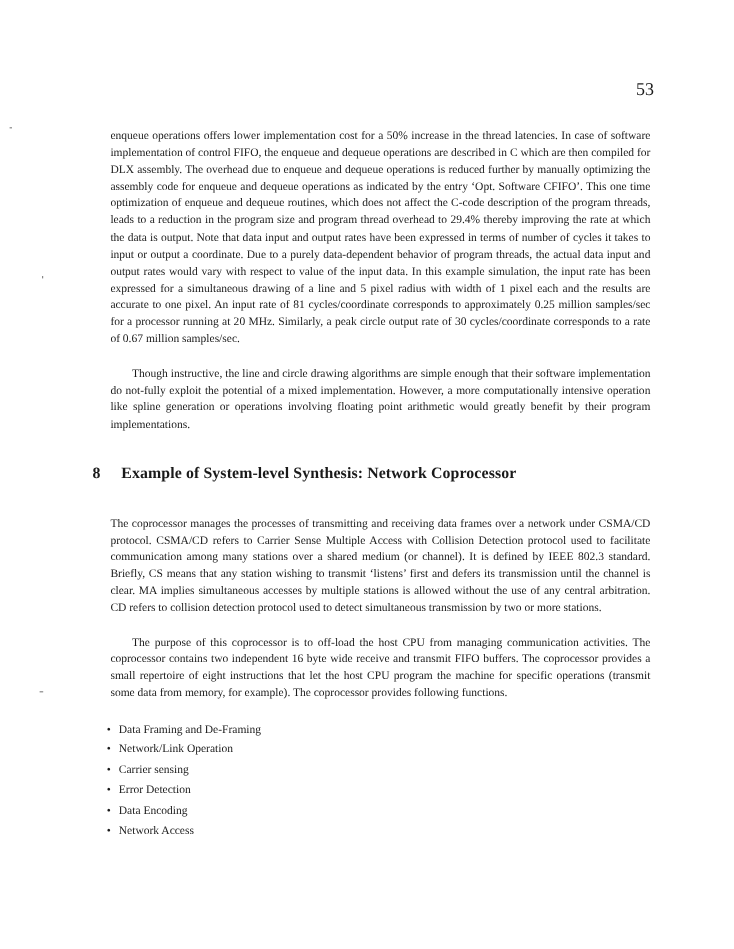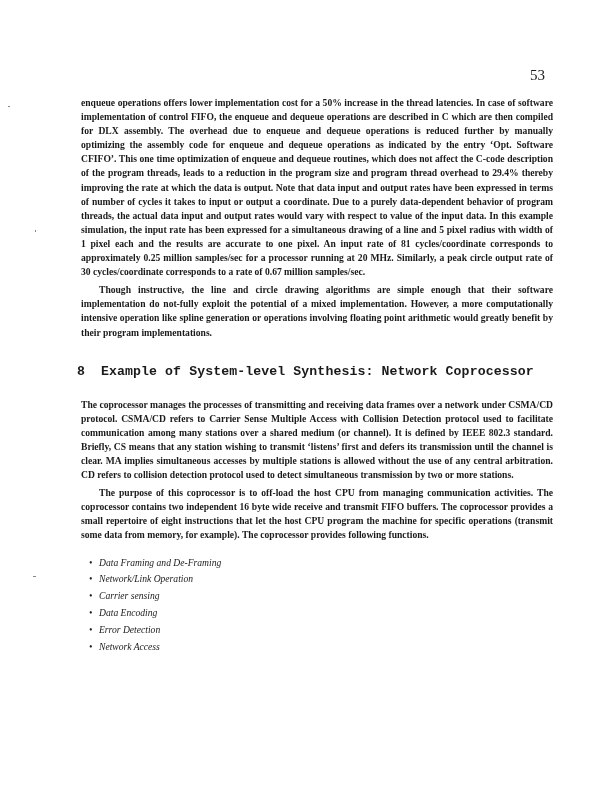--- a/index.html
+++ b/index.html
@@ -1,25 +1,25 @@
 <!DOCTYPE html>
 <html><head>
 <meta charset="utf-8">
 <style>
   html, body { margin: 0; padding: 0; background: #ffffff; }
   body { width: 612px; height: 791px; position: relative; overflow: hidden;
          font-family: "Liberation Serif", "DejaVu Serif", serif; color: #1a1a1a; }
   .page-number { position: absolute; top: 67px; left: 530px; font-size: 15px; }
   .content { position: absolute; left: 77px; top: 92px; width: 480px; font-size: 9.6px; line-height: 14.1px; }
-  p { margin: 4px; text-align: justify; font-weight: bold; }
+  p { margin: 15px; text-align: justify; }
   p.indent { text-indent: 18px; }
-  h2 { font-size: 13.2px; font-weight: bold; margin: 24px 0 18px 0; line-height: 16px; letter-spacing: 0.1px; font-family: Liberation Mono, monospace; }
+  h2 { font-size: 13.2px; font-weight: bold; margin: 24px 0 28px 0; line-height: 16px; letter-spacing: 0.1px; }
   h2 .num { display: inline-block; width: 24px; }
   ul { list-style: none; margin: 12px 0 0 12px; padding: 0; }
-  li { position: relative; padding-left: 10px; line-height: 16.9px; font-size: 9.6px; font-style: italic; }
+  li { position: relative; padding-left: 10px; line-height: 16.9px; font-size: 9.6px; }
   li::before { content: "\2022"; position: absolute; left: 0; top: 0; }
   .mark { position: absolute; background: #888; }
 </style>
 </head>
 <body>
 
 <div class="page-number">53</div>
 
 <div class="content">
   <p>enqueue operations offers lower implementation cost for a 50% increase in the thread latencies. In case of software implementation of control FIFO, the enqueue and dequeue operations are described in C which are then compiled for DLX assembly. The overhead due to enqueue and dequeue operations is reduced further by manually optimizing the assembly code for enqueue and dequeue operations as indicated by the entry ‘Opt. Software CFIFO’. This one time optimization of enqueue and dequeue routines, which does not affect the C-code description of the program threads, leads to a reduction in the program size and program thread overhead to 29.4% thereby improving the rate at which the data is output. Note that data input and output rates have been expressed in terms of number of cycles it takes to input or output a coordinate. Due to a purely data-dependent behavior of program threads, the actual data input and output rates would vary with respect to value of the input data. In this example simulation, the input rate has been expressed for a simultaneous drawing of a line and 5 pixel radius with width of 1 pixel each and the results are accurate to one pixel. An input rate of 81 cycles/coordinate corresponds to approximately 0.25 million samples/sec for a processor running at 20 MHz. Similarly, a peak circle output rate of 30 cycles/coordinate corresponds to a rate of 0.67 million samples/sec.</p>
@@ -29,21 +29,21 @@
     <span class="num">8</span><span>Example of System-level Synthesis: Network Coprocessor</span>
   </h2>
 
   <p>The coprocessor manages the processes of transmitting and receiving data frames over a network under CSMA/CD protocol. CSMA/CD refers to Carrier Sense Multiple Access with Collision Detection protocol used to facilitate communication among many stations over a shared medium (or channel). It is defined by IEEE 802.3 standard. Briefly, CS means that any station wishing to transmit ‘listens’ first and defers its transmission until the channel is clear. MA implies simultaneous accesses by multiple stations is allowed without the use of any central arbitration. CD refers to collision detection protocol used to detect simultaneous transmission by two or more stations.</p>
   <p class="indent">The purpose of this coprocessor is to off-load the host CPU from managing communication activities. The coprocessor contains two independent 16 byte wide receive and transmit FIFO buffers. The coprocessor provides a small repertoire of eight instructions that let the host CPU program the machine for specific operations (transmit some data from memory, for example). The coprocessor provides following functions.</p>
 
   <ul>
     <li>Data Framing and De-Framing</li>
     <li>Network/Link Operation</li>
     <li>Carrier sensing</li>
+    <li>Error Detection</li>
     <li>Data Encoding</li>
-    <li>Error Detection</li>
     <li>Network Access</li>
   </ul>
 </div>
 
 <div class="mark" style="left:8px;top:106px;width:2px;height:1px;"></div>
 <div class="mark" style="left:35px;top:230px;width:1px;height:2px;"></div>
 <div class="mark" style="left:33px;top:576px;width:3px;height:1px;"></div>
 
 </body></html>

